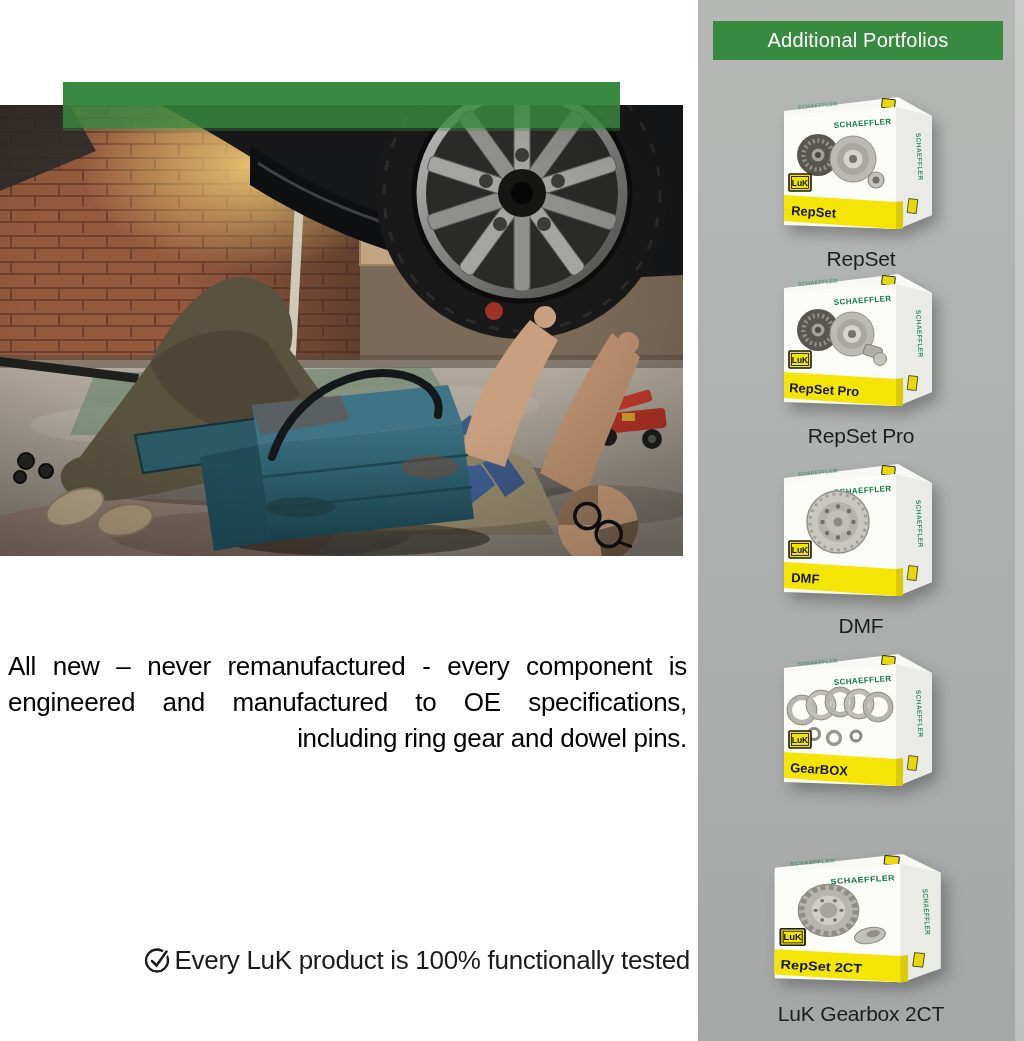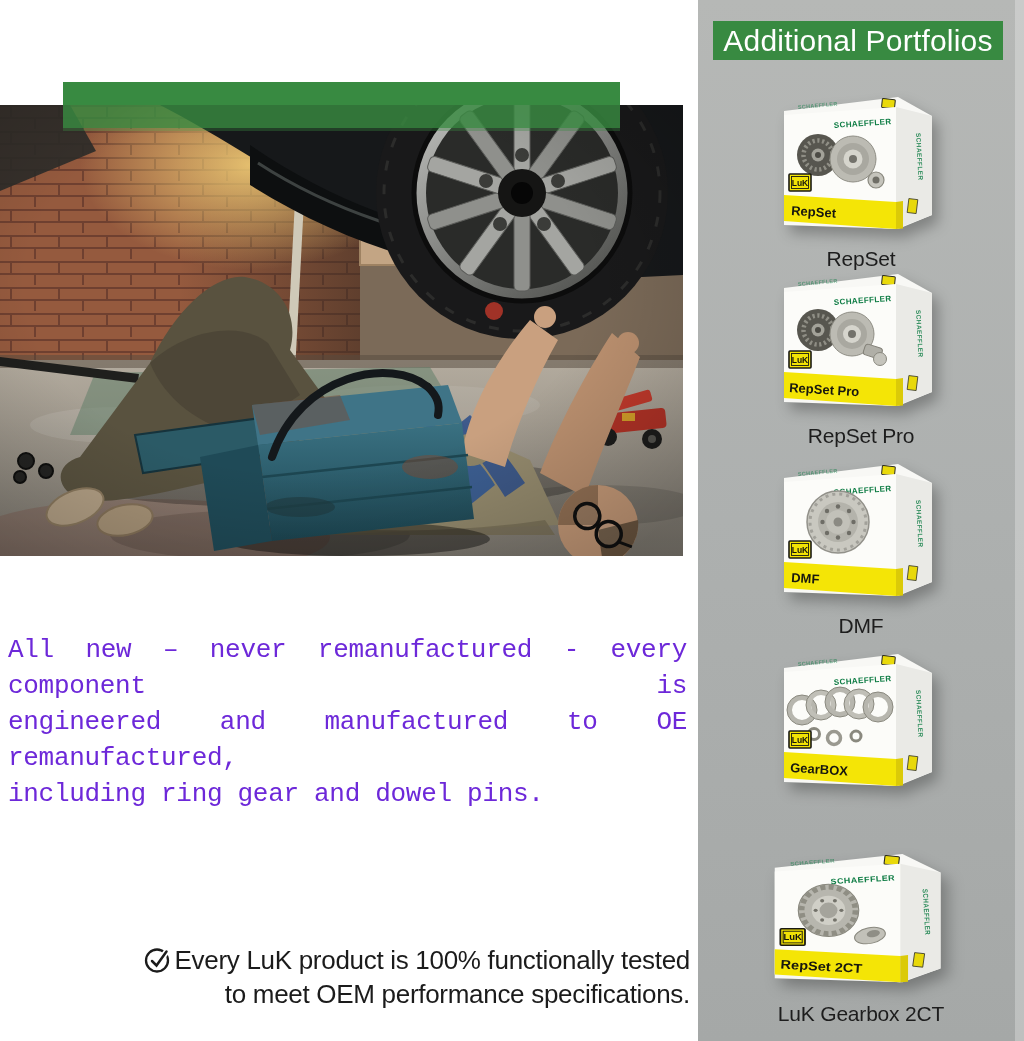--- a/index.html
+++ b/index.html
@@ -4,36 +4,36 @@
 <style>
   html,body{margin:0;padding:0;background:#ffffff;}
   .canvas{position:relative;width:1024px;height:1041px;overflow:hidden;background:#ffffff;
           font-family:"Liberation Sans", sans-serif;color:#1b1b1b;}
 
   
   .green-bar{position:absolute;left:63px;top:82px;width:557px;height:25px;background:#388a41;}
   .photo-wrap{position:absolute;left:0;top:105px;width:683px;height:451px;}
   .photo-wrap svg{display:block;}
 
-  .headline{position:absolute;left:8px;top:632px;width:679px;font-size:26px;line-height:36px;
-            letter-spacing:-0.3px;color:#6d28d9;font-family:Liberation Mono, monospace;}
+  .headline{position:absolute;left:8px;top:648px;width:679px;font-size:26px;line-height:36px;
+            letter-spacing:-0.3px;color:#000000;}
   .headline .just{text-align:justify;text-align-last:justify;}
-  .headline .last{text-align:left;}
+  .headline .last{text-align:right;}
 
   .footnote{position:absolute;left:50px;top:943px;width:640px;text-align:right;
             font-size:26px;line-height:34px;letter-spacing:-0.3px;color:#1b1b1b;}
   .check-icon{display:inline-block;vertical-align:-5px;margin-right:3px;}
 
   
   .sidebar{position:absolute;left:698px;top:0;width:326px;height:1041px;
            background:linear-gradient(180deg,#b6b8b6 0%,#adb0af 50%,#a5a8a7 100%);}
   .sidebar::after{content:"";position:absolute;right:0;top:0;width:9px;height:100%;
            background:rgba(255,255,255,0.28);}
   .banner{position:absolute;left:15px;top:21px;width:290px;height:39px;background:#388a41;
-          color:#ffffff;font-size:30px;line-height:39px;text-align:center;letter-spacing:0.2px;}
+          color:#ffffff;font-size:20px;line-height:39px;text-align:center;letter-spacing:0.2px;}
   .portfolio-item{position:absolute;left:0;width:326px;text-align:center;}
   .box-art{display:block;margin:0 auto;filter:drop-shadow(6px 8px 7px rgba(0,0,0,0.28));}
   .box-art.wide{transform:scaleX(1.12) scaleY(0.97);transform-origin:50% 50%;}
   .caption{margin-top:7px;font-size:21px;color:#1d1d1d;letter-spacing:-0.2px;}
 
   .schaeffler-front{font-size:8px;font-weight:bold;fill:#0e7c44;letter-spacing:0.4px;}
   .schaeffler-top{font-size:5.5px;font-weight:bold;fill:#0e7c44;opacity:0.55;letter-spacing:0.3px;}
   .schaeffler-side{font-size:6.5px;font-weight:bold;fill:#0e7c44;opacity:0.85;letter-spacing:0.4px;}
   .luk-text{font-size:8.5px;font-weight:bold;fill:#14140f;}
   .band-label{font-size:13px;font-weight:bold;fill:#17170f;}
@@ -193,33 +193,32 @@
 
       <rect x="0" y="0" width="683" height="451" fill="url(#vign)"></rect>
 
       <rect x="63" y="0" width="557" height="23" fill="#388a41" opacity="0.82"></rect>
       <rect x="63" y="23" width="557" height="3" fill="#388a41" opacity="0.35"></rect>
     </svg>
   </div>
 
   <div class="headline">
     <div class="just">All new – never remanufactured - every component is</div>
-    <div class="just">engineered and manufactured to OE remanufactured,</div>
+    <div class="just">engineered and manufactured to OE specifications,</div>
     <div class="last">including ring gear and dowel pins.</div>
   </div>
 
   <div class="footnote">
     <div>
       <svg class="check-icon" width="28" height="28" viewBox="0 0 28 28">
         <circle cx="13" cy="14.5" r="11" fill="none" stroke="#1b1b1b" stroke-width="2.3"></circle>
         <path d="M8,15 L12.5,19.5 L22.5,5.5" fill="none" stroke="#ffffff" stroke-width="6" stroke-linecap="round"></path>
         <path d="M8,15 L12.5,19.5 L22.5,5.5" fill="none" stroke="#1b1b1b" stroke-width="2.5" stroke-linecap="round"></path>
       </svg><span>Every LuK product is 100% functionally tested</span>
     </div>
-    <div>to meet OEM performance specifications.</div>
   </div>
 
   <div class="sidebar">
     <div class="banner">Additional Portfolios</div>
 
     <div class="portfolio-item" style="top:95px">
       <svg class="box-art" width="170" height="145" viewBox="0 0 170 145">
         <polygon points="8,130 8,16 122,2 156,21 156,120 122,134" fill="#f8f8f5"></polygon>
         <text class="schaeffler-top" x="22" y="14" transform="rotate(-5 22 14)">SCHAEFFLER</text>
         <rect x="106" y="4" width="13" height="9" rx="1" transform="rotate(6 112 8)" fill="#e9d90b" stroke="#2a2a1f"></rect>

